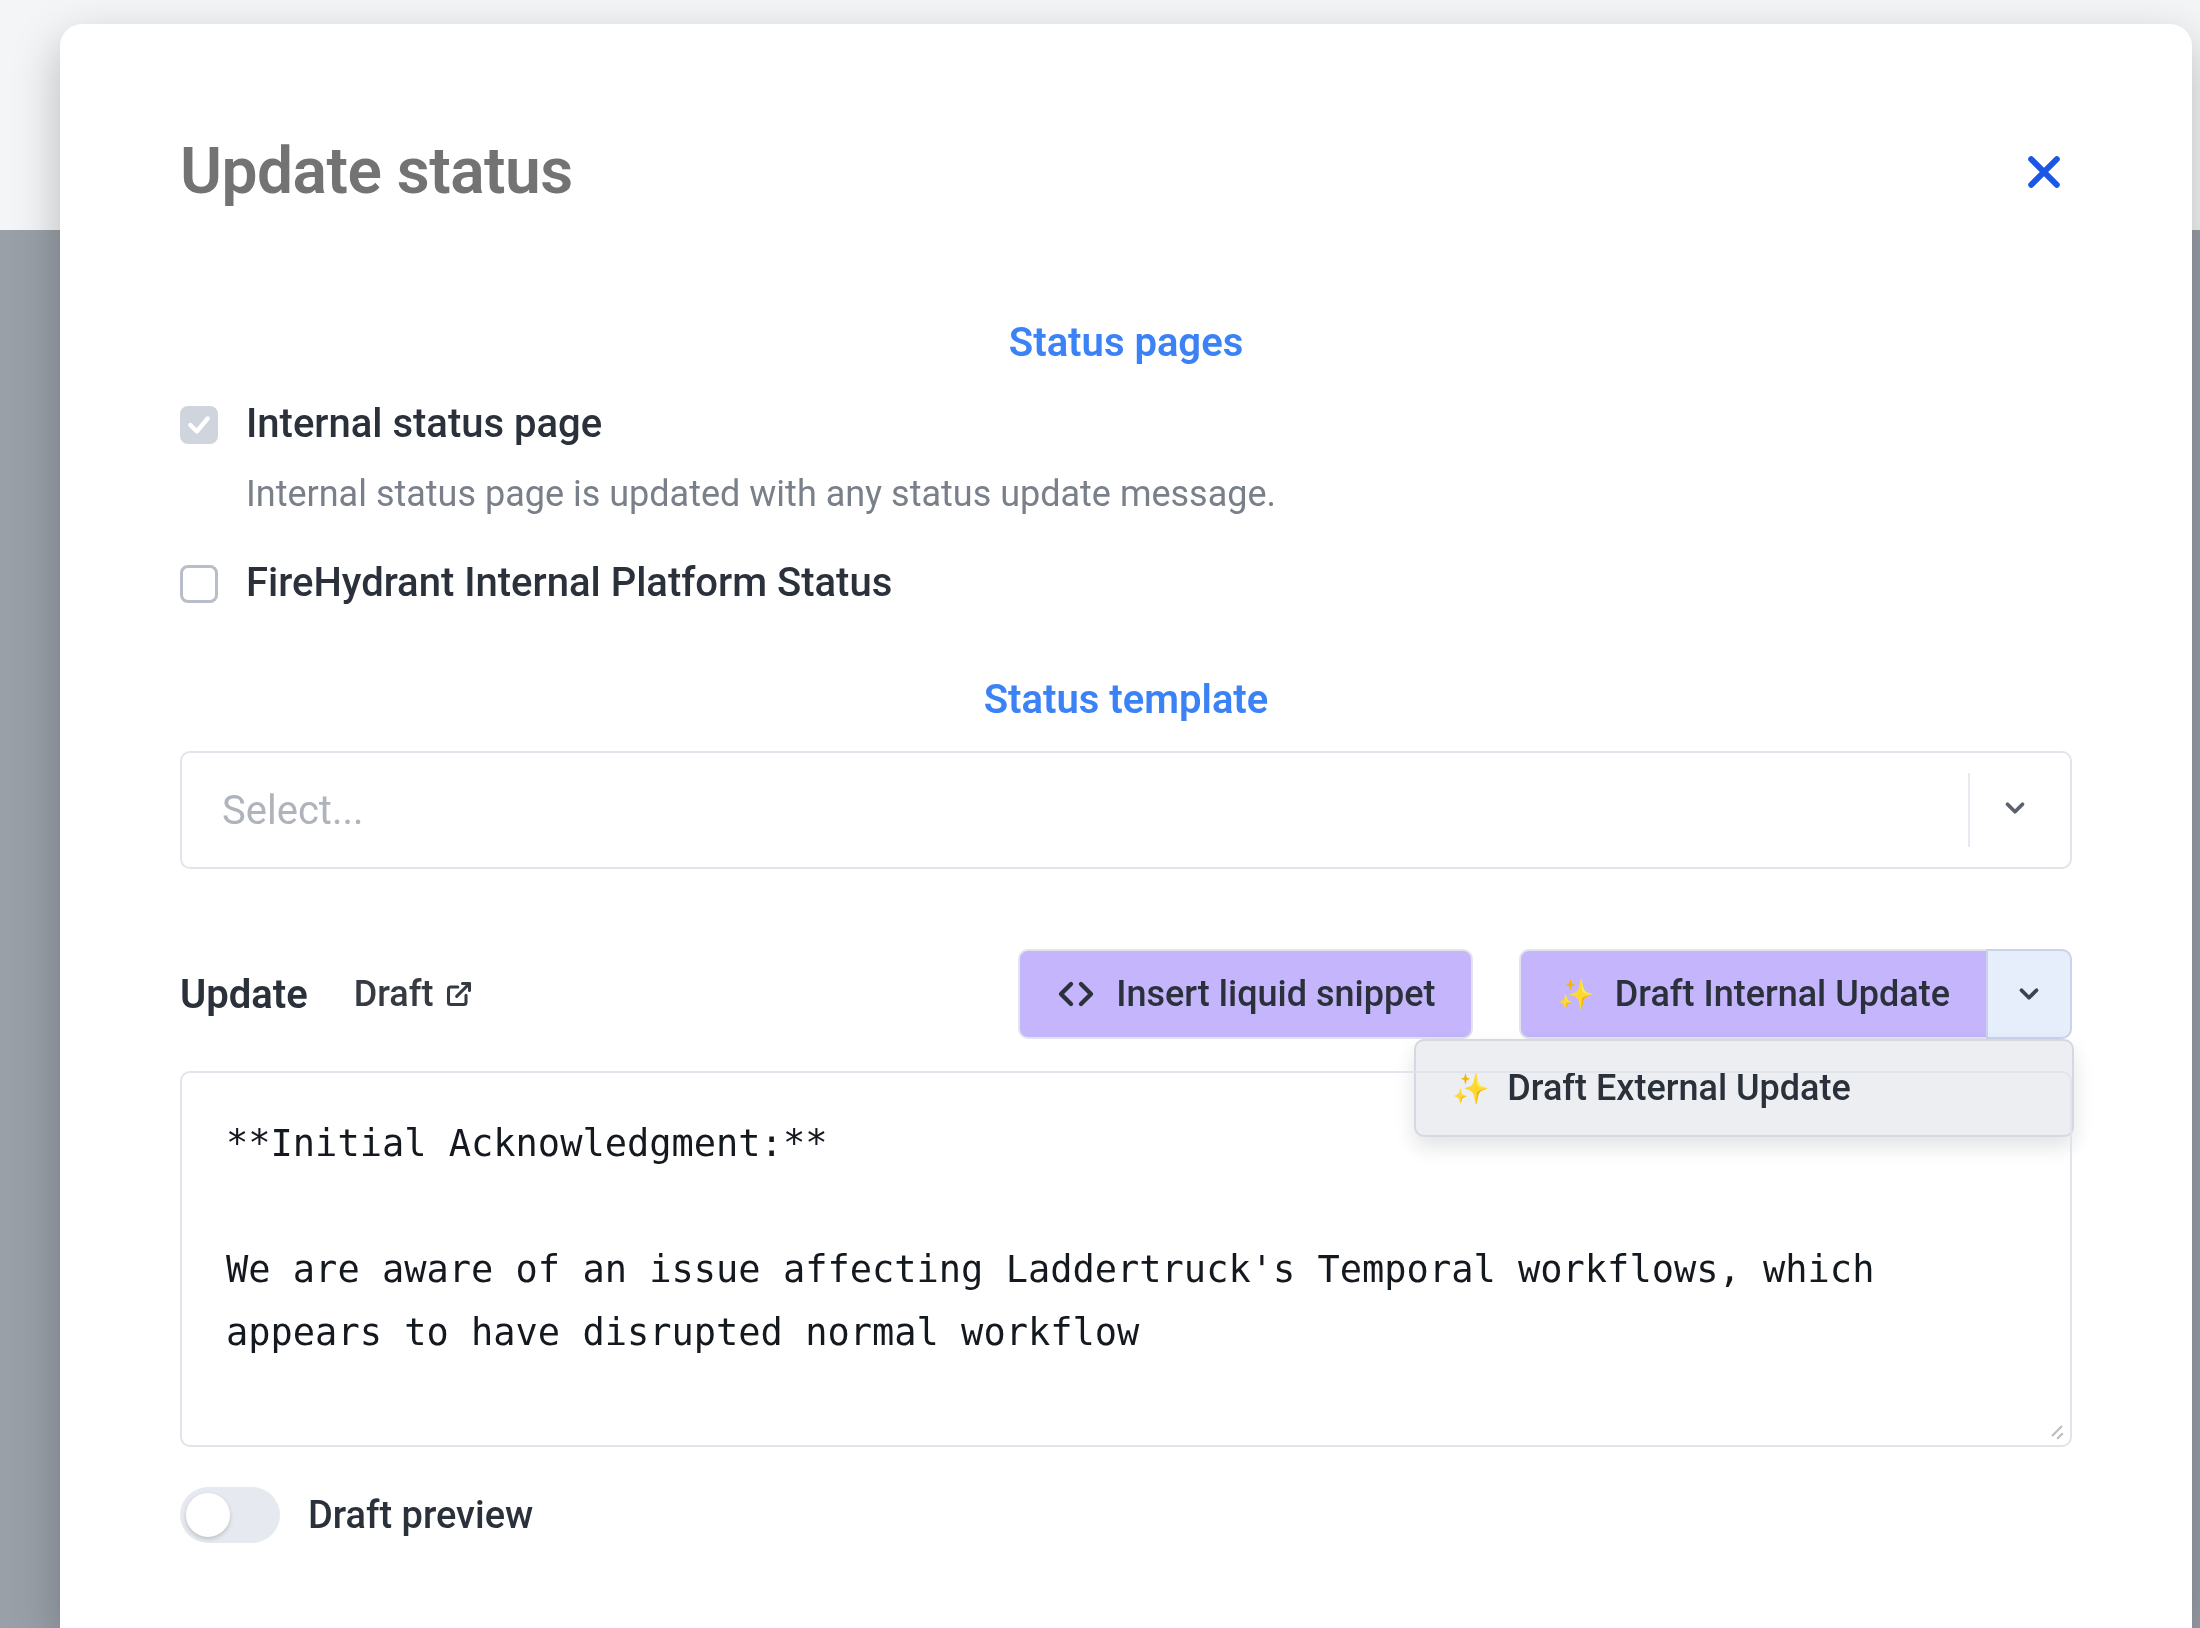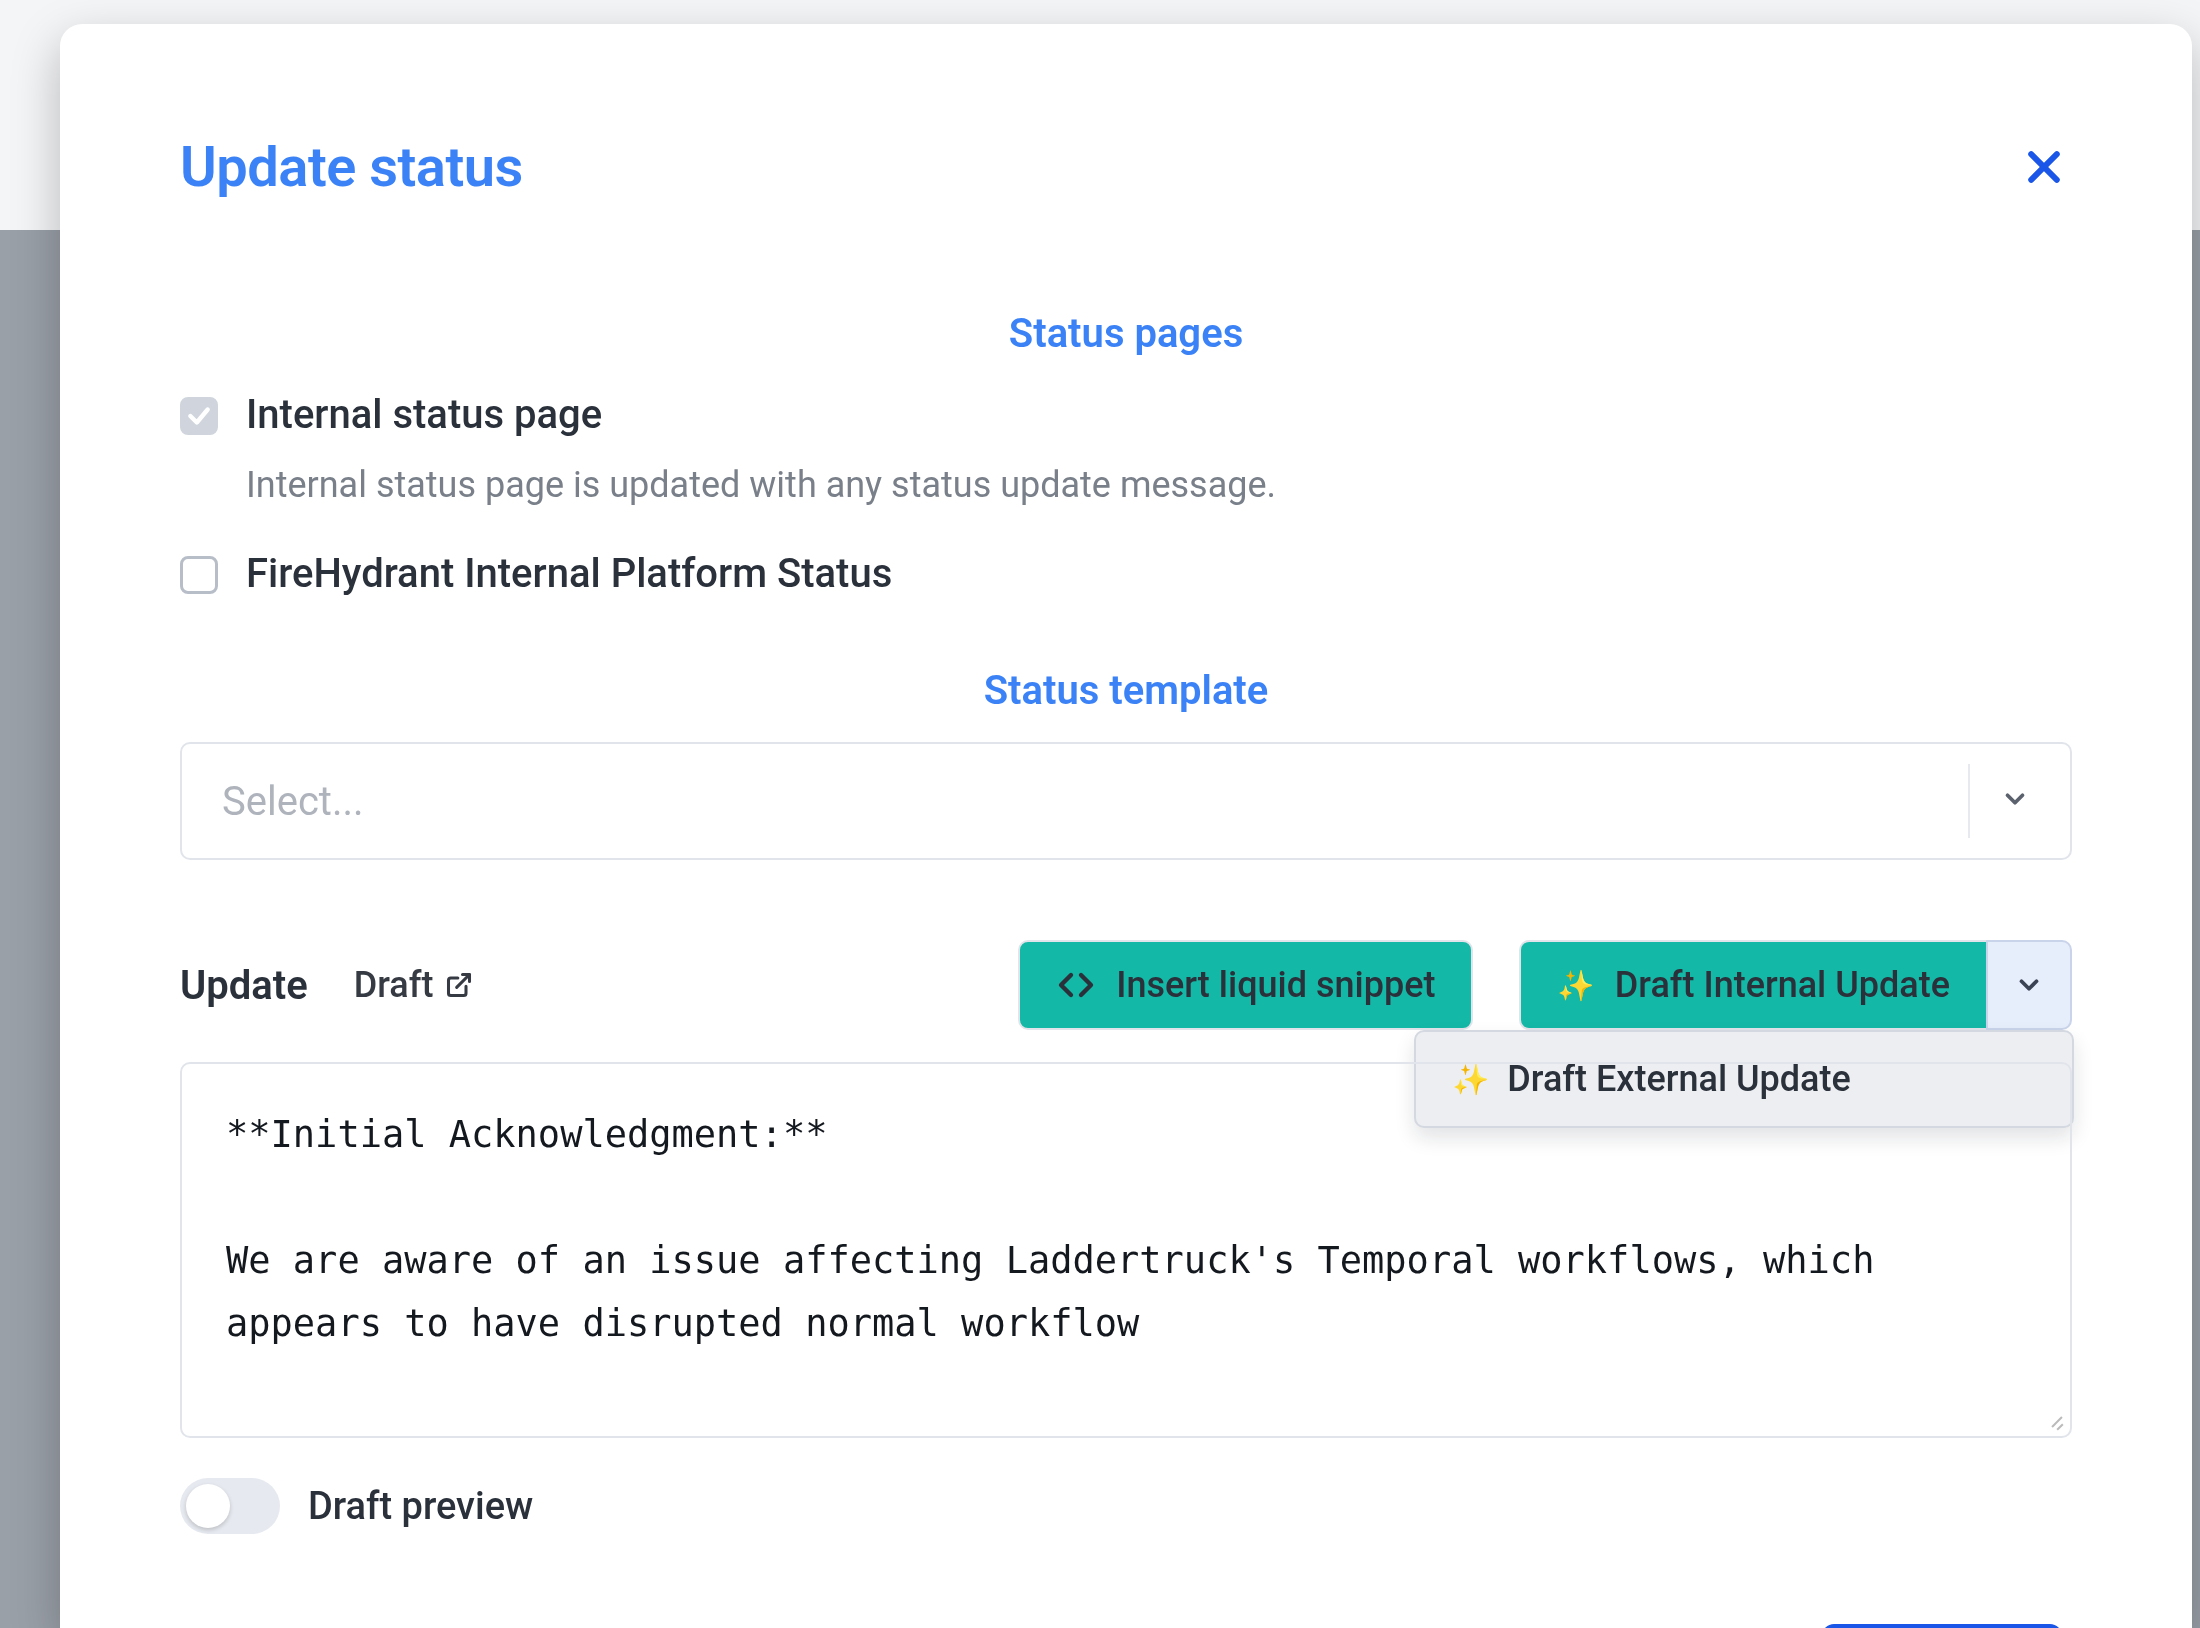--- a/index.html
+++ b/index.html
@@ -28,23 +28,23 @@
     border-radius: 22px 22px 0 0;
     box-shadow: 0 18px 48px rgba(0,0,0,.25);
     padding: 110px 120px 60px 120px;
     overflow: hidden;
   }
   .modal-header {
     display:flex; align-items:center; justify-content:space-between;
     margin-bottom: 110px;
   }
   .modal-title {
-    font-size: 56px;
-    font-weight: 600;
-    color: #3b82f6;
+    font-size: 64px;
+    font-weight: 600;
+    color: #737373;
     letter-spacing: -0.5px;
   }
   .close-btn {
     width: 56px; height: 56px;
     display:flex; align-items:center; justify-content:center;
     cursor:pointer;
     color: #1a56e8;
   }
   .close-btn svg { width: 44px; height:44px; }
 
@@ -132,21 +132,21 @@
     color: #353a43;
     display:flex; align-items:center; gap: 12px;
     cursor:pointer;
   }
   .docs-link svg { width: 28px; height:28px; color:#353a43; }
   .spacer { flex: 1; }
   .pill-btn {
     height: 90px;
     border: 2px solid #e1e4ea;
     border-radius: 10px;
-    background:#14b8a6;
+    background:#c4b5fd;
     display:flex; align-items:center; gap: 20px;
     padding: 0 36px;
     font-size: 36px;
     font-weight: 500;
     color: #2b313b;
     cursor:pointer;
     white-space: nowrap;
   }
   .pill-btn.snippet svg { width: 40px; height:40px; color:#2b313b; }
   .split-wrap {

